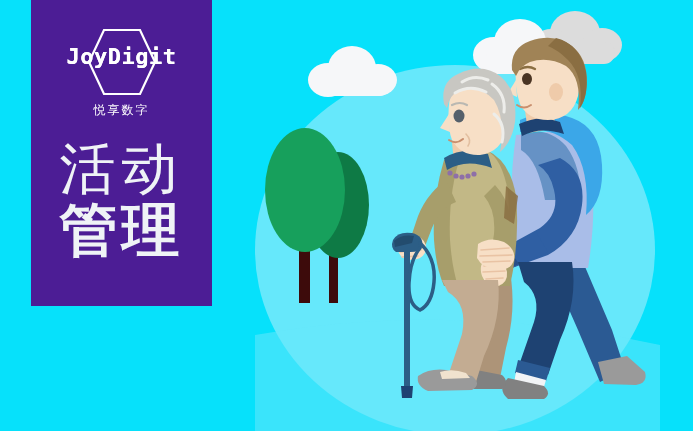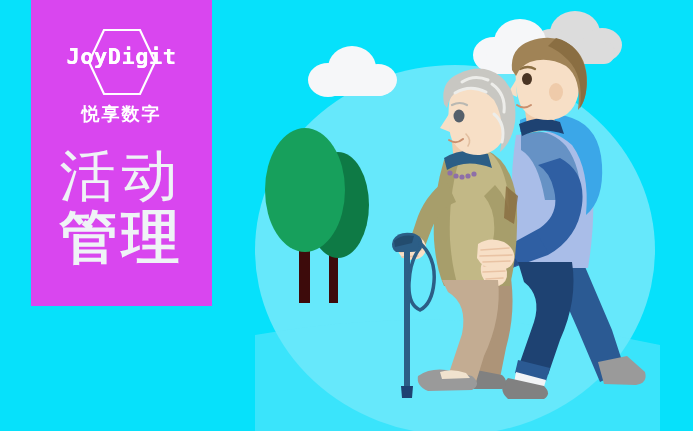--- a/index.html
+++ b/index.html
@@ -6,37 +6,37 @@
   body{font-family:"Liberation Sans", sans-serif;}
   #stage{
     position:relative;
     width:693px;height:431px;
     overflow:hidden;
     background:#06E1FB;
   }
   
   #brand-panel{
     position:absolute;left:31px;top:0;width:181px;height:306px;
-    background:#d946ef;
+    background:#4c1d95;
     display:flex;flex-direction:column;align-items:center;
   }
   #logo-block{margin-top:26px;position:relative;width:140px;height:74px;}
   #logo-hex{
     position:absolute;left:50%;top:1px;transform:translateX(-50%);
     width:72px;height:70px;
   }
   #logo-hex svg{display:block;}
   #logo-word{
     position:absolute;left:0;top:18px;width:140px;text-align:center;
     color:#ffffff;font-size:22px;letter-spacing:.5px;
     font-family:"DejaVu Sans Mono", monospace;font-weight:bold;
     text-shadow:0 0 0 #fff;
   }
   #logo-sub{
-    color:#ffffff;font-size:18px;font-weight:bold;letter-spacing:2px;
+    color:#ffffff;font-size:12px;font-weight:normal;letter-spacing:2px;
     margin-top:2px;
     font-family:"DejaVu Sans", sans-serif;
   }
   #title-block{margin-top:20px;text-align:center;width:100%;}
   .title-line{
     color:#EFF3F6;line-height:1.06;
     font-family:"DejaVu Sans", sans-serif;
   }
   #title-line-1{font-size:56px;font-weight:400;letter-spacing:6px;}
   #title-line-2{font-size:58px;font-weight:bold;letter-spacing:4px;margin-top:2px;text-align:center;}

